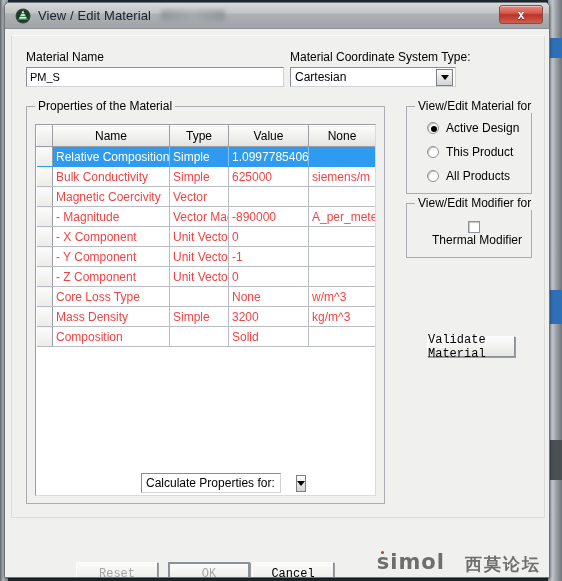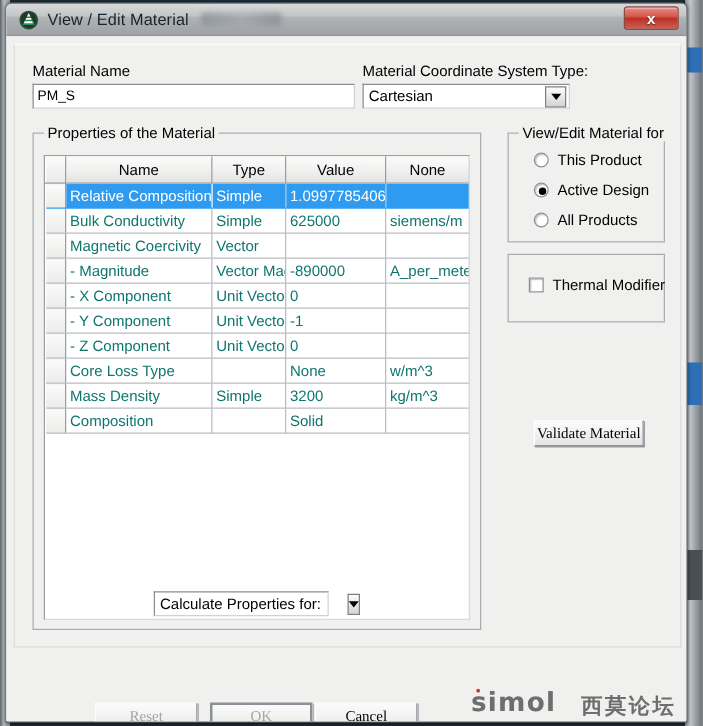--- a/index.html
+++ b/index.html
@@ -164,21 +164,21 @@
     border: 1px solid #9a9ea2;
     border-left-color: #fff; border-top-color: #fff;
     font-size: 12px; font-weight: normal; color: #000;
     text-align: center;
   }
   table.grid th.rowhdr { background: linear-gradient(to bottom,#fbfbfb,#e9e9e7); }
   table.grid td {
     height: 20px;
     border-right: 1px solid #b9bdc1;
     border-bottom: 1px solid #b9bdc1;
-    font-size: 12px; color: #0f766e;
+    font-size: 12px; color: #ef4444;
     padding: 0 3px;
     white-space: nowrap;
     overflow: hidden;
   }
   table.grid td.rowhdr {
     background: linear-gradient(to bottom,#fbfbfb,#ebebe9);
     border-right: 1px solid #9a9ea2;
     padding: 0;
   }
   tr.selected td { background: #2f9bf0; color: #fff; border-right-color:#7cc2f6; border-bottom-color:#2f9bf0;}
@@ -211,21 +211,21 @@
   
   .btn {
     background: linear-gradient(to bottom,#fbfbfb 0%,#f2f2f0 50%,#e4e4e2 100%);
     border: 1px solid #8b9196;
     border-top-color: #fdfdfd;
     border-left-color: #fdfdfd;
     box-shadow: 1px 1px 0 #9a9ea2;
     font-size: 12px; color: #000;
     display: flex; align-items: center; justify-content: center;
     cursor: pointer;
-    font-family: Liberation Serif, serif;
+    font-family: Liberation Mono, monospace;
   }
   .btn.disabled { color: #a6a6a4; cursor: default; }
   .btn.default { border: 2px solid #8b9196; }
 
   
   .watermark {
     position: absolute; right: 10px; bottom: 6px;
     display: flex; align-items: flex-end; gap: 20px;
   }
   .wm-latin {
@@ -384,48 +384,49 @@
               </tr>
             </tbody>
           </table>
         </div>
       </div>
 
       <div class="group" style="left:394px;top:70px;width:126px;height:88px;">
         <span class="gtitle">View/Edit Material for</span>
         <div style="padding:14px 0 0 20px;">
           <div class="radio-row">
+            <span class="radio on"></span>
+            <span class="lbl">Active Design</span>
+          </div>
+          <div class="radio-row">
             <span class="radio"></span>
             <span class="lbl">This Product</span>
-          </div>
-          <div class="radio-row">
-            <span class="radio on"></span>
-            <span class="lbl">Active Design</span>
           </div>
           <div class="radio-row" style="margin-bottom:0;">
             <span class="radio"></span>
             <span class="lbl">All Products</span>
           </div>
         </div>
       </div>
 
       <div class="group" style="left:394px;top:167px;width:126px;height:55px;">
+        <span class="gtitle">View/Edit Modifier for</span>
         <div style="padding:17px 0 0 16px;">
-          <div class="radio-row" style="margin-bottom:0;">
+          <div class="radio-row" style="margin-bottom:0;flex-direction:column;">
             <span class="cb"></span>
             <span class="lbl">Thermal Modifier</span>
           </div>
         </div>
       </div>
 
       <div class="btn" style="position:absolute;left:415px;top:300px;width:88px;height:21px;">
         <span>Validate Material</span>
       </div>
 
-      <div class="combo" style="position:absolute;left:111px;top:437px;width:140px;height:20px;gap:21px;">
+      <div class="combo" style="position:absolute;left:129px;top:437px;width:140px;height:20px;gap:21px;">
         <span class="cval">Calculate Properties for:</span>
         <span class="arrow">
             <i></i>
           </span>
       </div>
     </div>
 
     <div class="btn disabled" style="position:absolute;left:71px;top:533px;width:82px;height:23px;">
       <span>Reset</span>
     </div>

